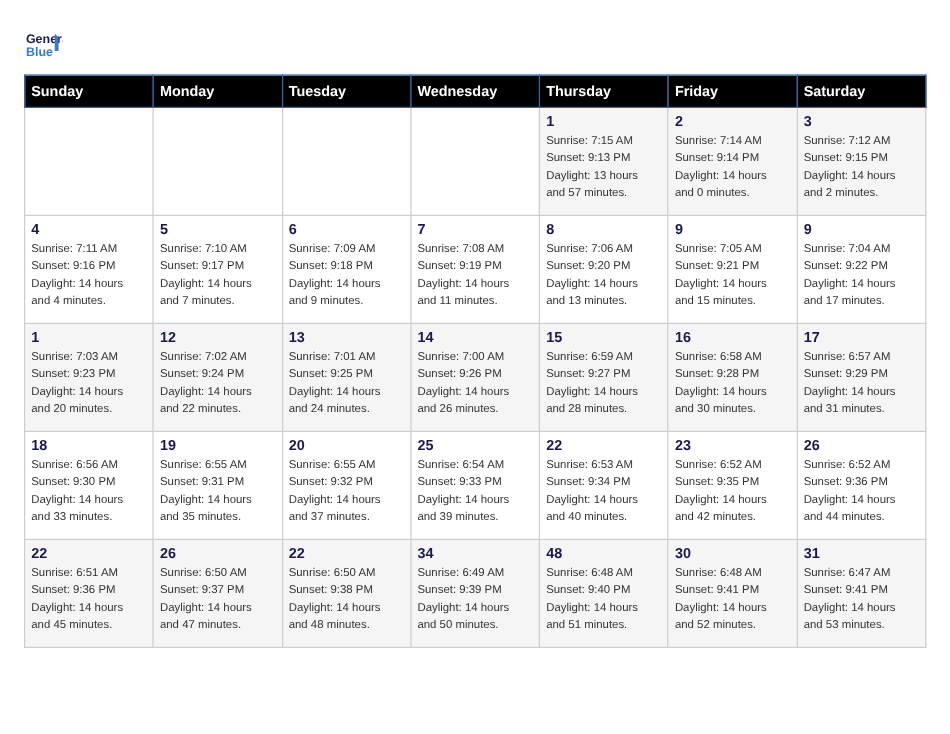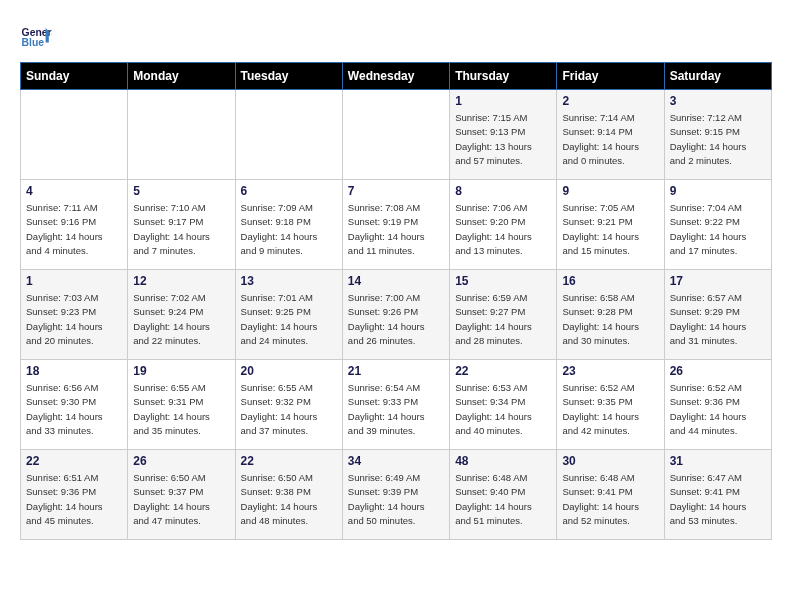--- a/index.html
+++ b/index.html
@@ -201,21 +201,21 @@
         </td>
         <td>
           <span class="day-number">19</span>
           <div class="day-info">Sunrise: 6:55 AM<br>Sunset: 9:31 PM<br>Daylight: 14 hours<br>and 35 minutes.</div>
         </td>
         <td>
           <span class="day-number">20</span>
           <div class="day-info">Sunrise: 6:55 AM<br>Sunset: 9:32 PM<br>Daylight: 14 hours<br>and 37 minutes.</div>
         </td>
         <td>
-          <span class="day-number">21</span>
+          <span class="day-number">25</span>
           <div class="day-info">Sunrise: 6:54 AM<br>Sunset: 9:33 PM<br>Daylight: 14 hours<br>and 39 minutes.</div>
         </td>
         <td>
           <span class="day-number">22</span>
           <div class="day-info">Sunrise: 6:53 AM<br>Sunset: 9:34 PM<br>Daylight: 14 hours<br>and 40 minutes.</div>
         </td>
         <td>
           <span class="day-number">23</span>
           <div class="day-info">Sunrise: 6:52 AM<br>Sunset: 9:35 PM<br>Daylight: 14 hours<br>and 42 minutes.</div>
         </td>

